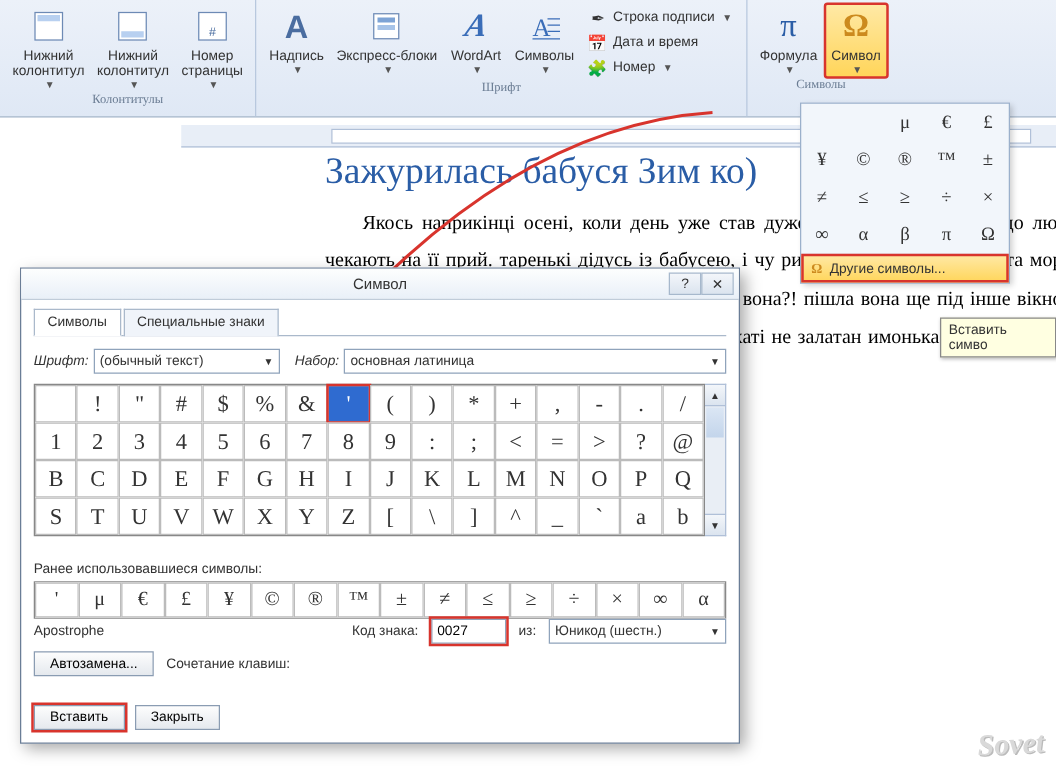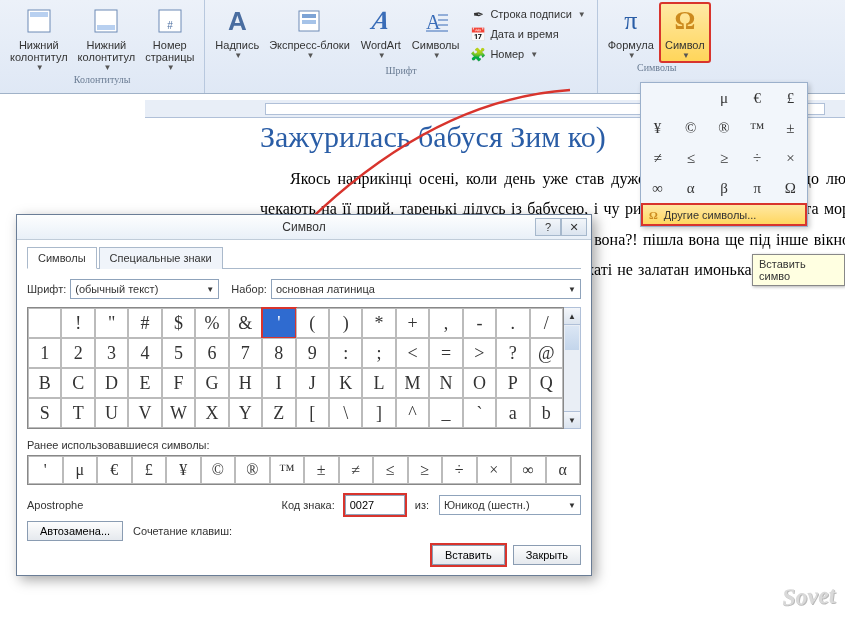--- a/index.html
+++ b/index.html
@@ -38,45 +38,45 @@
   .dialog { position:absolute; top:214px; left:16px; width:576px; background:#fff; border:1px solid #6a7d96; box-shadow:4px 4px 12px rgba(0,0,0,.35); z-index:20; }
   .dlg-title { background:linear-gradient(#fdfefe,#e9f0f8); padding:5px 8px; display:flex; align-items:center; justify-content:center; position:relative; border-bottom:1px solid #c0ccd9; }
   .dlg-title span { font-size:12px; }
   .dlg-title .winbtns { position:absolute; right:4px; top:3px; display:flex; gap:0; }
   .winbtn { width:26px; height:18px; background:linear-gradient(#f3f6fa,#dbe4ef); border:1px solid #a6b8cc; display:flex;align-items:center;justify-content:center; font-size:11px; cursor:pointer; }
   .dlg-body { padding:6px 10px 10px; }
   .tabs { display:flex; border-bottom:1px solid #aab9cb; margin-bottom:10px; }
   .tab { padding:4px 10px; border:1px solid #aab9cb; border-bottom:none; background:#f0f4fa; margin-right:2px; cursor:pointer; font-size:11px; position:relative; top:1px; }
   .tab.active { background:#fff; border-bottom:1px solid #fff; }
   .row { display:flex; align-items:center; gap:4px; margin-bottom:8px; }
-  .row label { font-size:11px; }
+  .row label { font-size:11px;font-style:italic; }
   .cmb { border:1px solid #8fa3bb; background:#fff; height:20px; display:flex; align-items:center; justify-content:space-between; padding:0 4px; font-size:11px; cursor:pointer; }
   .cmb .arr { font-size:8px; color:#333; }
   
   .char-outer { display:flex; }
   .char-grid { display:grid; grid-template-columns: repeat(16, 1fr); border:1px solid #888; font-family:"Times New Roman",serif; flex:1; }
   .char-cell { border:1px solid #bbb; height:30px; display:flex; align-items:center; justify-content:center; font-size:18px; cursor:pointer; background:#fff; }
   .char-cell.sel { background:#2f6bd0; color:#fff; outline:2px solid #d8342d; outline-offset:-1px; }
   .scrollbar { width:17px; background:#e9eef5; border:1px solid #b0c0d8; border-left:none; display:flex; flex-direction:column; }
   .sb-btn { height:17px; background:linear-gradient(#f3f6fa,#dbe4ef); border-bottom:1px solid #b0c0d8; display:flex;align-items:center;justify-content:center; font-size:8px; }
   .sb-btn:last-child { border-top:1px solid #b0c0d8; border-bottom:none; }
   .sb-thumb { background:linear-gradient(#dbe6f4,#c3d5eb); margin:1px; height:24px; }
   .sb-track { flex:1; }
   
-  .recent-lbl { margin:10px 0 4px; font-size:11px; }
+  .recent-lbl { margin:20px 0 4px; font-size:11px; }
   .recent-grid { display:grid; grid-template-columns: repeat(16,1fr); border:1px solid #888; font-family:"Times New Roman",serif; }
   .recent-grid .char-cell { height:28px; font-size:16px; }
   
-  .info-row { display:flex; align-items:center; gap:10px; margin-top:10px; font-size:11px; }
+  .info-row { display:flex; align-items:center; gap:10px; font-size:11px; }
   .txtbox { border:1px solid #8fa3bb; height:20px; padding:0 4px; font-size:11px; }
   .txtbox.hl { outline:2px solid #d8342d; }
   
   .btn { background:linear-gradient(#fdfdfd,#e5e9ee); border:1px solid #8a9cb2; padding:3px 12px; font-size:11px; cursor:pointer; }
   .btn.hl { outline:2px solid #d8342d; }
-  .dlg-foot { display:flex; justify-content:flex-end; gap:8px; margin-top:4px; }
+  .dlg-foot { display:flex; justify-content:flex-start; gap:8px; margin-top:23px; }
   
   
   .arrow { position:absolute; top:80px; left:260px; z-index:15; pointer-events:none; }
   
   .watermark { position:absolute; right:10px; bottom:8px; font-family:cursive; color:#d9d9d9; font-size:24px; font-style:italic; font-weight:bold; transform:rotate(-3deg); text-shadow: 1px 1px 0 #bbb; }
 </style>
 </head>
 <body>
 
 <div class="ribbon">

